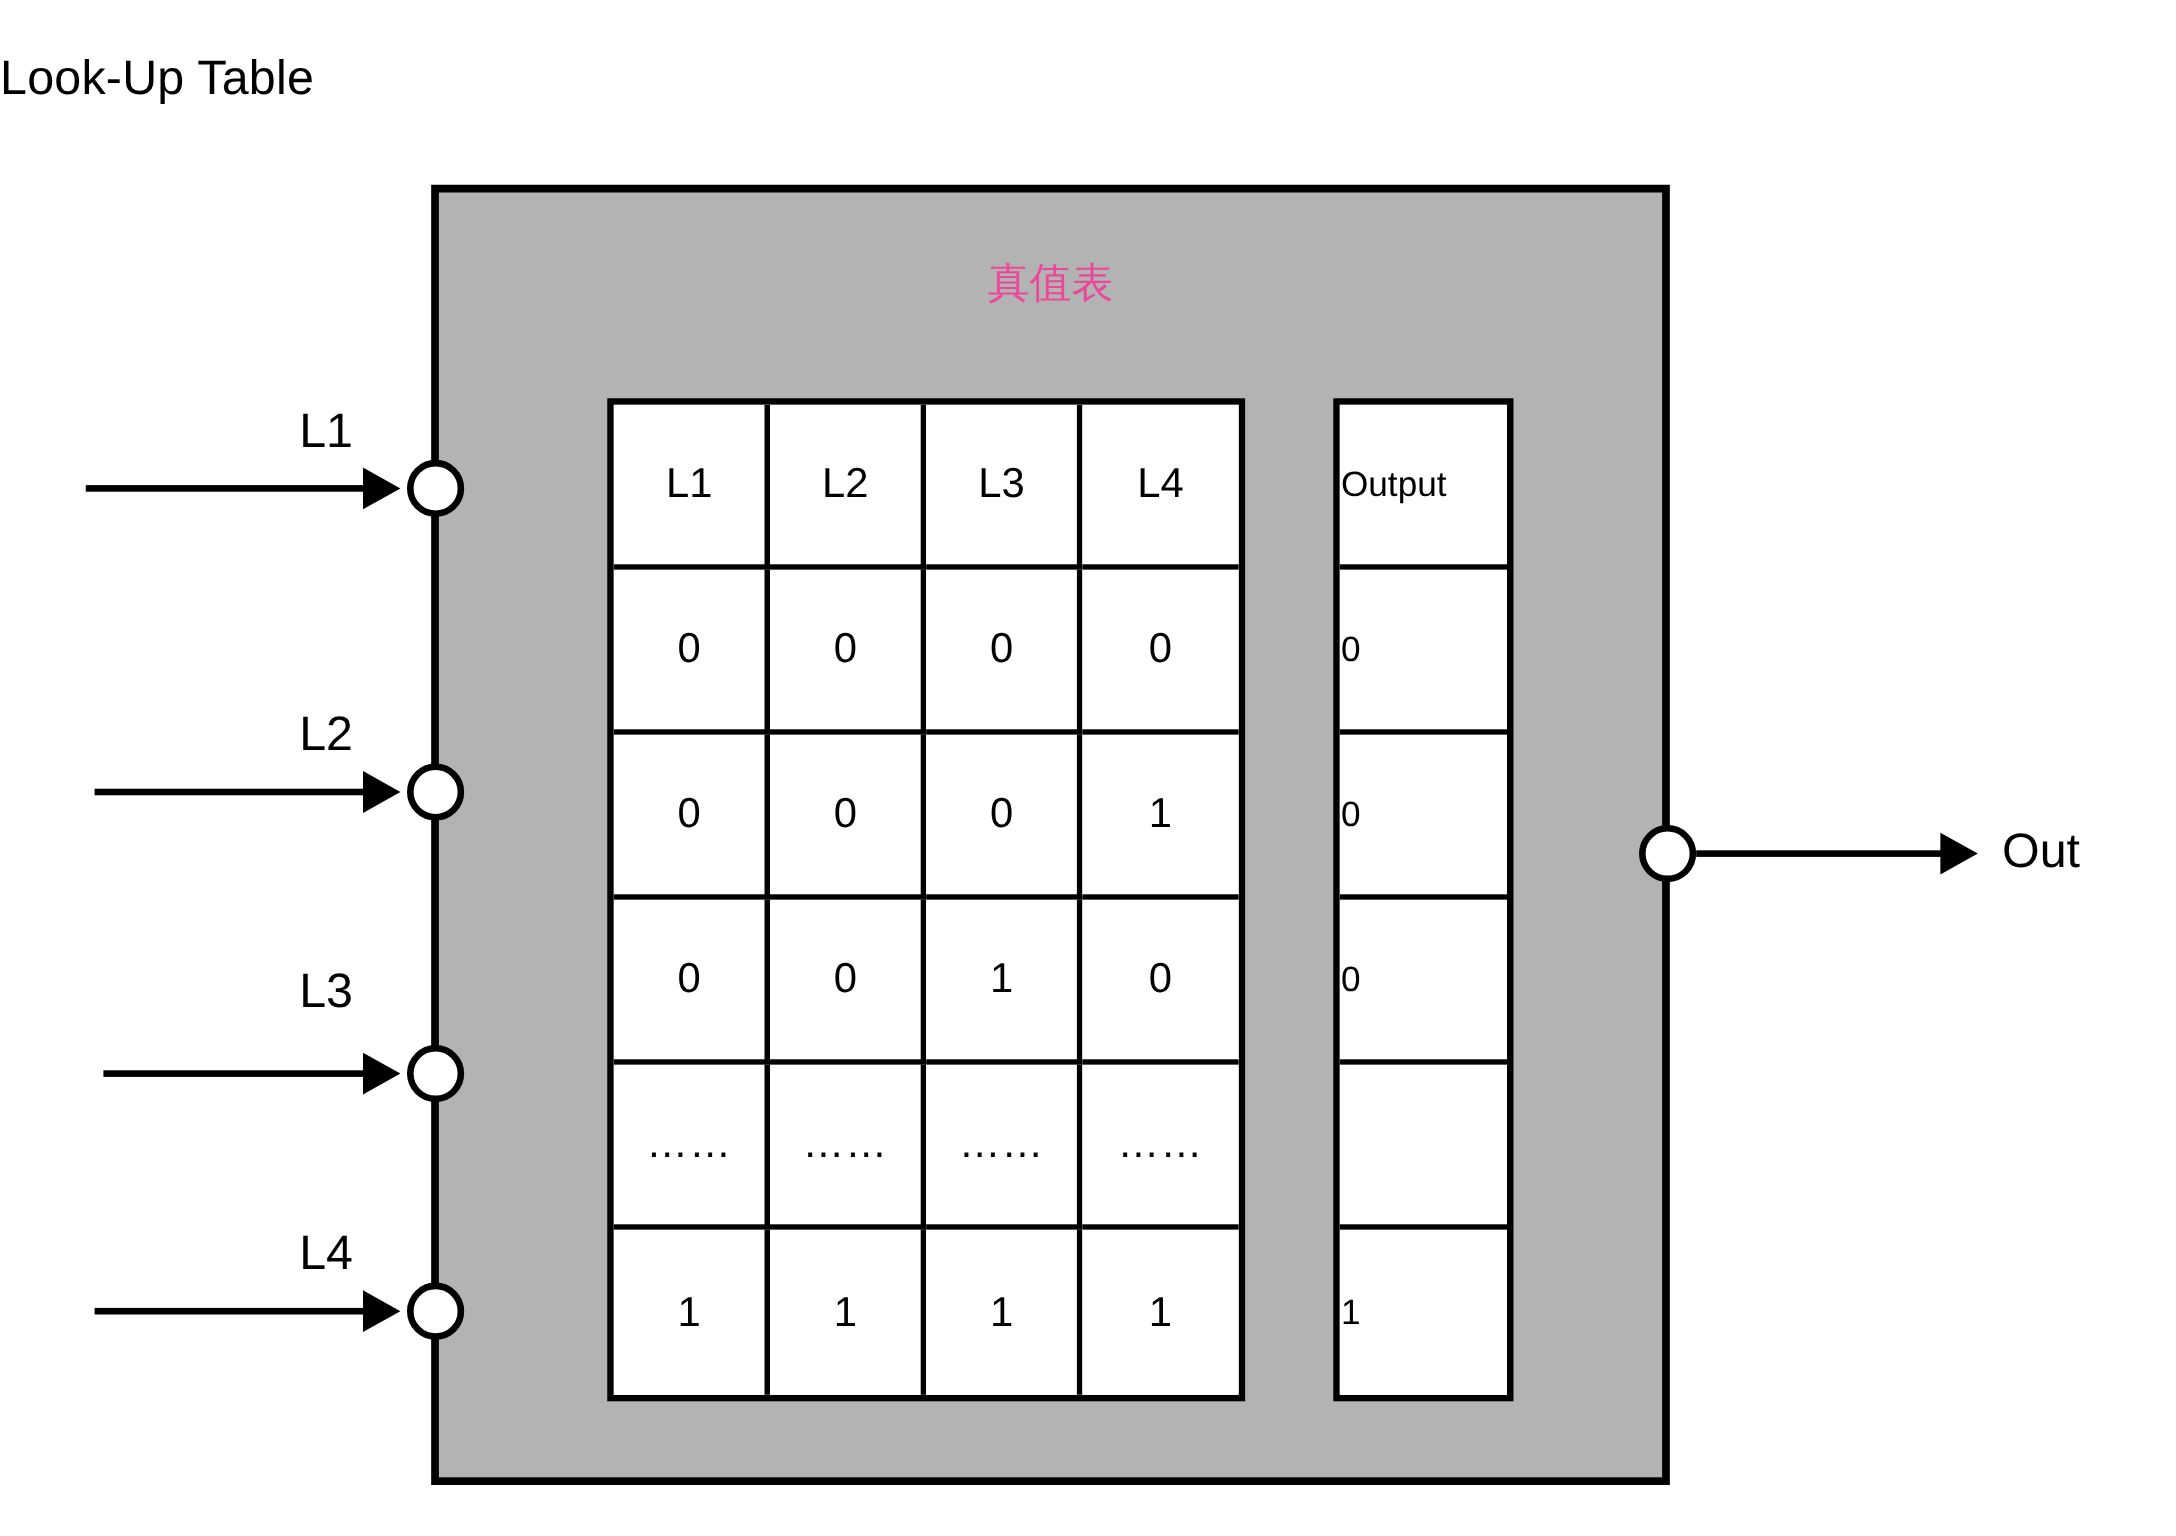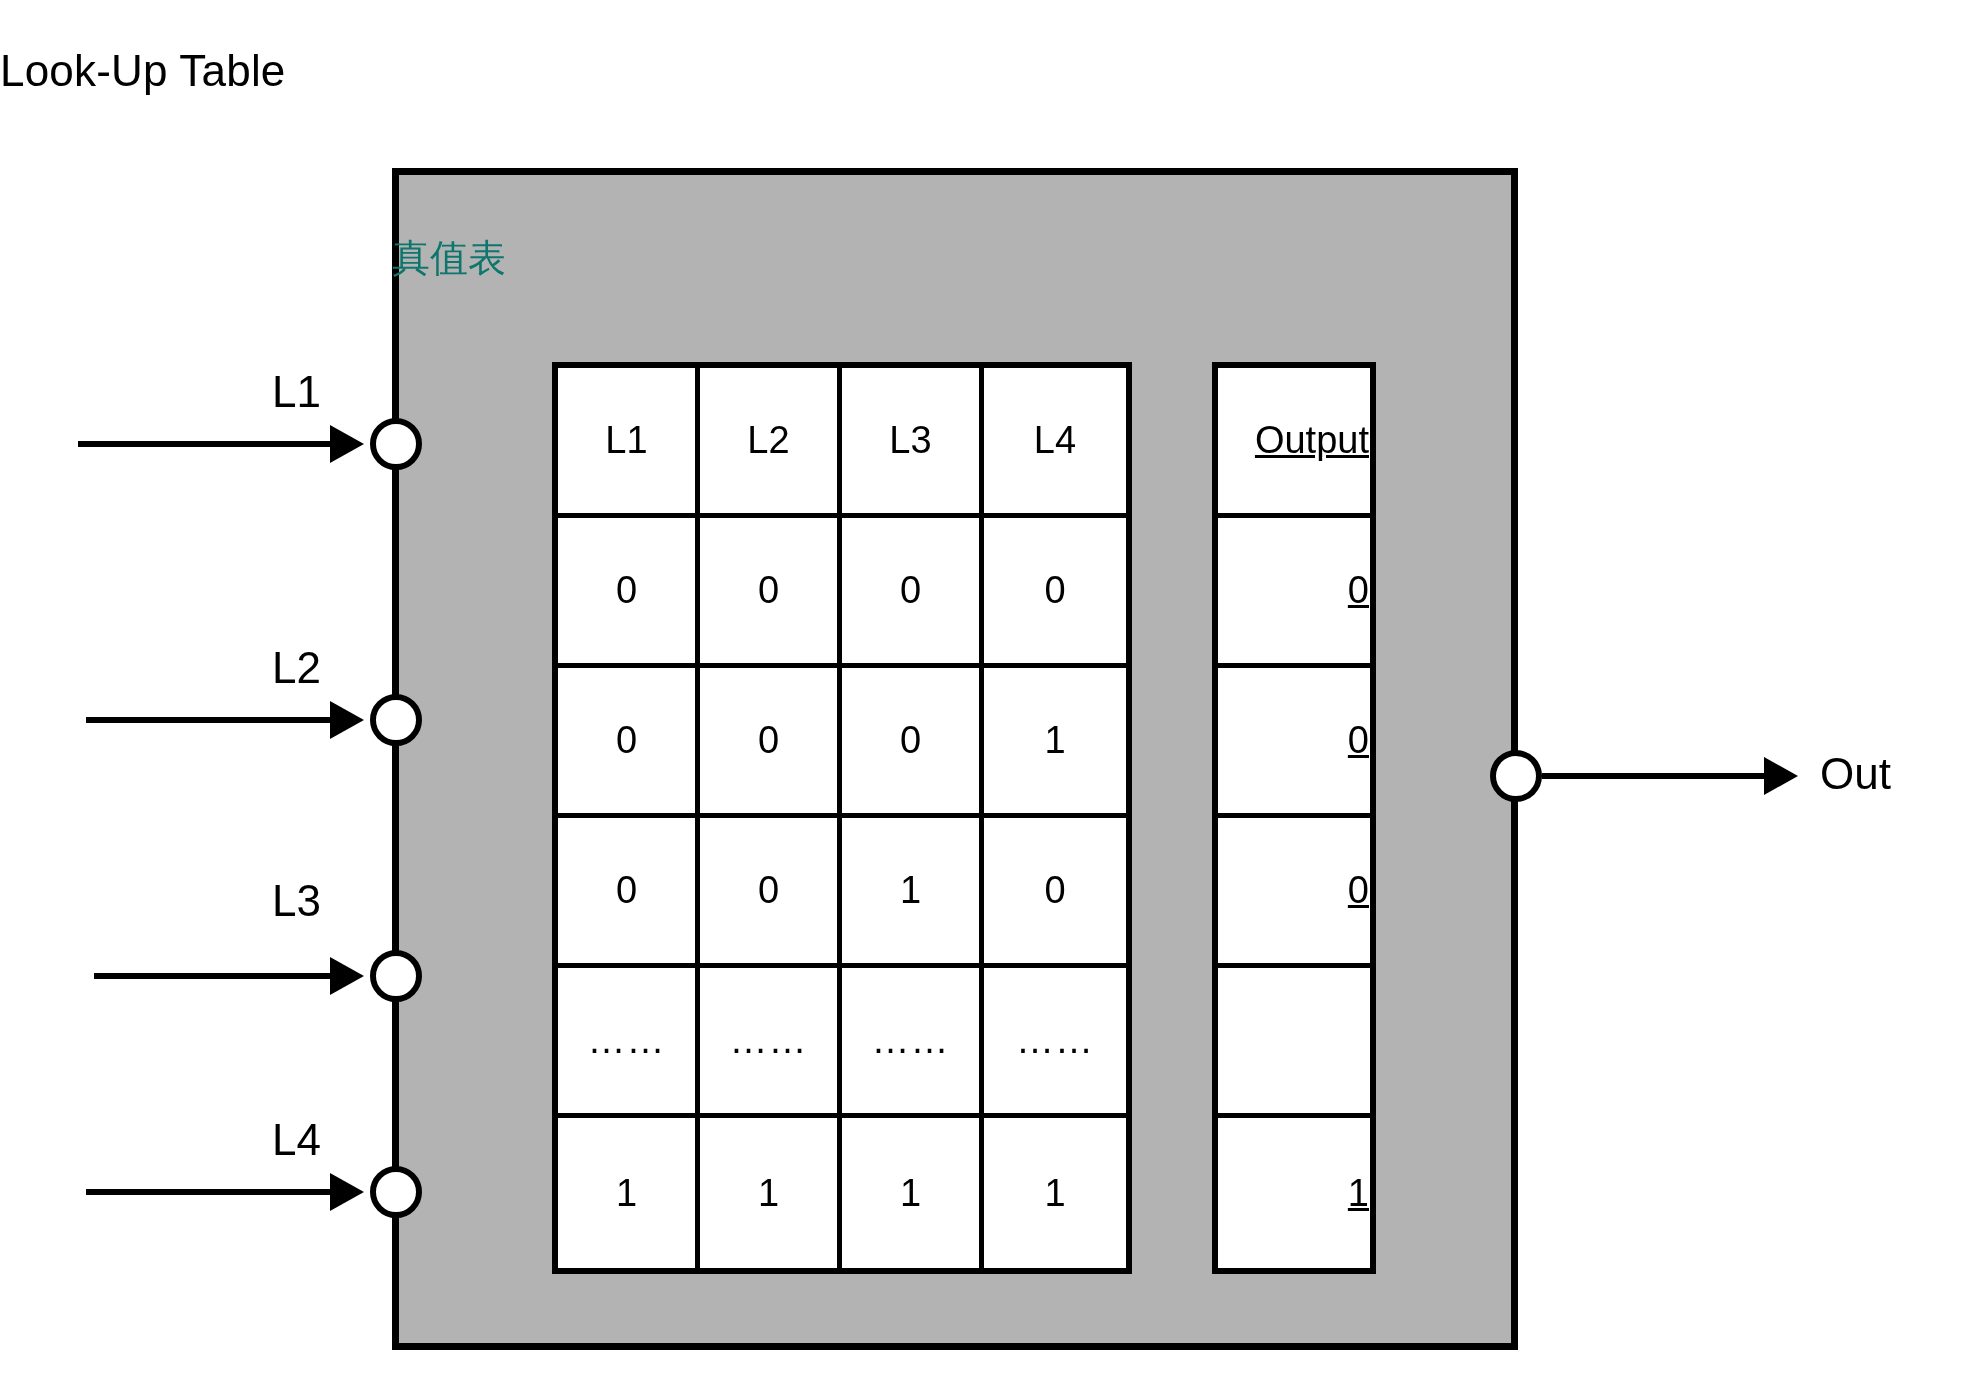--- a/index.html
+++ b/index.html
@@ -48,23 +48,24 @@
     background: #b3b3b3;
     border: 7px solid #000000;
     box-sizing: border-box;
   }
 
   #lut-subtitle {
     position: absolute;
     left: 392px;
     top: 234px;
     width: 1126px;
+    text-align: center;
     font-size: 38px;
     line-height: 48px;
-    color: #0f766e;
+    color: #ec4899;
     white-space: pre;
   }
 
   
   #truth-table {
     position: absolute;
     left: 552px;
     top: 362px;
     border-collapse: separate;
     border-spacing: 0;
@@ -101,27 +102,26 @@
     border-spacing: 0;
     background: #ffffff;
     border: 6px solid #000000;
     box-sizing: border-box;
   }
   #output-table td {
     width: 152px;
     height: 150px;
     box-sizing: border-box;
     border-bottom: 5px solid #000000;
-    text-align: right;
+    text-align: left;
     vertical-align: middle;
-    font-size: 38px;
-    color: #000;
-    background: #ffffff;
-    white-space: pre;
-    text-decoration: underline;
+    font-size: 32px;
+    color: #000;
+    background: #ffffff;
+    white-space: pre;
   }
   #output-table tr:last-child td { border-bottom: none; }
 
   
   .pin {
     position: absolute;
     width: 52px;
     height: 52px;
     border: 6px solid #000000;
     border-radius: 50%;

